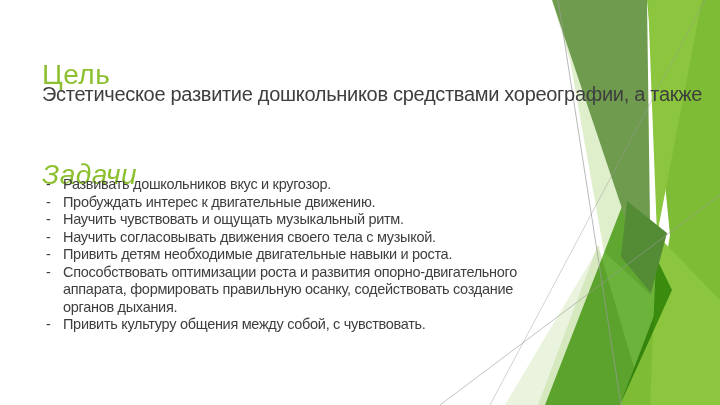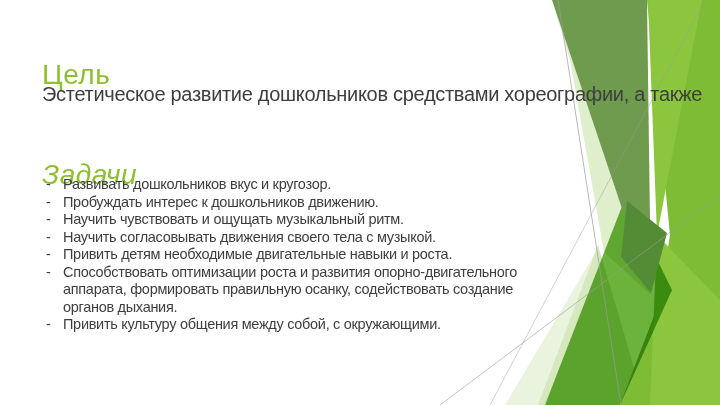--- a/index.html
+++ b/index.html
@@ -63,37 +63,37 @@
 
   <h1 class="slide-title" id="title-tasks" style="color: rgb(140, 192, 47);">Задачи</h1>
 
   <div class="tasks" style="color: rgb(62, 62, 62);">
       <div class="task-item">
         <span class="task-marker">-</span>
         <span class="task-text">Развивать дошкольников вкус и кругозор.</span>
       </div>
       <div class="task-item">
         <span class="task-marker">-</span>
-        <span class="task-text">Пробуждать интерес к дошкольников движению.</span>
+        <span class="task-text">Пробуждать интерес к двигательные движению.</span>
       </div>
       <div class="task-item">
         <span class="task-marker">-</span>
         <span class="task-text">Научить чувствовать и ощущать музыкальный ритм.</span>
       </div>
       <div class="task-item">
         <span class="task-marker">-</span>
         <span class="task-text">Научить согласовывать движения своего тела с музыкой.</span>
       </div>
       <div class="task-item">
         <span class="task-marker">-</span>
         <span class="task-text">Привить детям необходимые двигательные навыки и роста.</span>
       </div>
       <div class="task-item">
         <span class="task-marker">-</span>
         <span class="task-text">Способствовать оптимизации роста и развития опорно-двигательного аппарата, формировать правильную осанку, содействовать создание органов дыхания.</span>
       </div>
       <div class="task-item">
         <span class="task-marker">-</span>
-        <span class="task-text">Привить культуру общения между собой, с окружающими.</span>
+        <span class="task-text">Привить культуру общения между собой, с чувствовать.</span>
       </div>
     </div>
 
 </div>
 
 </body></html>

